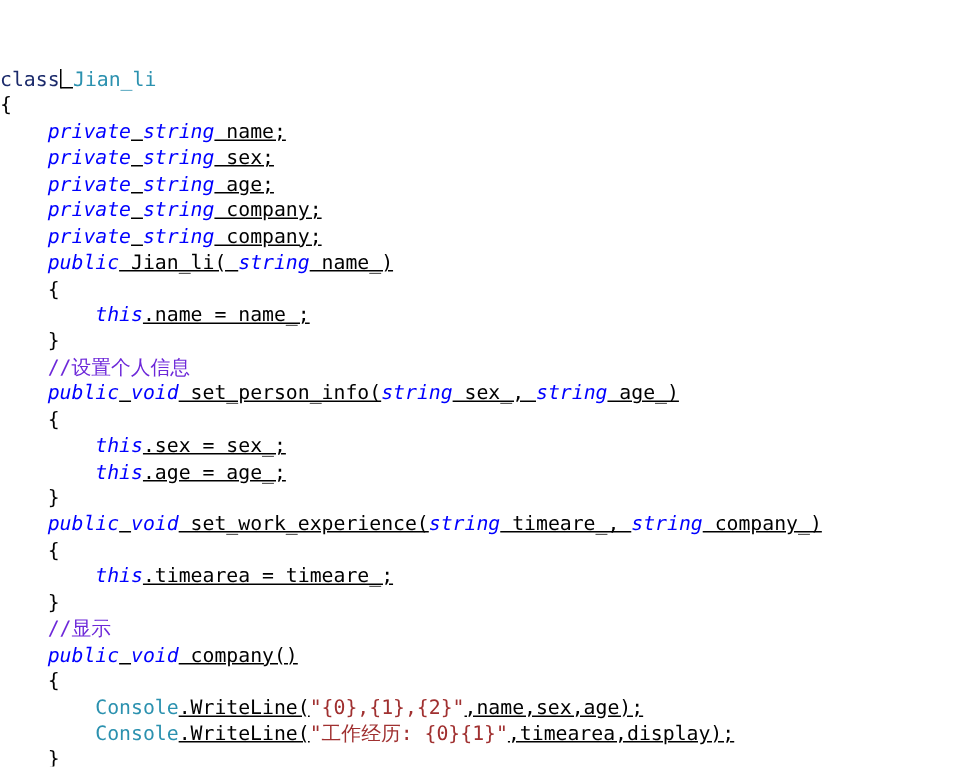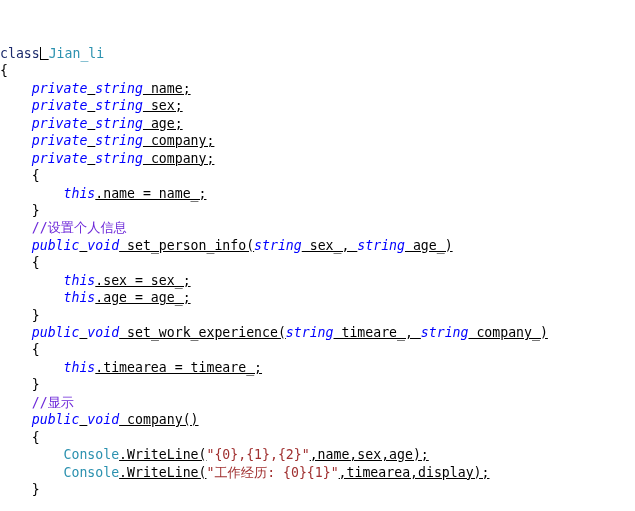--- a/index.html
+++ b/index.html
@@ -69,20 +69,21 @@
 
 <div id="editor">
   <div class="code-area">
       <div class="line"><span class="seg cls">class</span><span class="caret"></span><span class="seg id"> </span><span class="seg type">Jian_li</span></div>
       <div class="line"><span class="seg punc">{</span></div>
       <div class="line"><span class="seg">    </span><span class="seg kw">private</span><span class="seg id"> </span><span class="seg kw">string</span><span class="seg id"> name;</span></div>
       <div class="line"><span class="seg">    </span><span class="seg kw">private</span><span class="seg id"> </span><span class="seg kw">string</span><span class="seg id"> sex;</span></div>
       <div class="line"><span class="seg">    </span><span class="seg kw">private</span><span class="seg id"> </span><span class="seg kw">string</span><span class="seg id"> age;</span></div>
       <div class="line"><span class="seg">    </span><span class="seg kw">private</span><span class="seg id"> </span><span class="seg kw">string</span><span class="seg id"> company;</span></div>
       <div class="line"><span class="seg">    </span><span class="seg kw">private</span><span class="seg id"> </span><span class="seg kw">string</span><span class="seg id"> company;</span></div>
+      <div class="line"><span class="seg">    </span><span class="seg kw">public</span><span class="seg id"> Jian_li( </span><span class="seg kw">string</span><span class="seg id"> name_)</span></div>
       <div class="line"><span class="seg">    </span><span class="seg punc">{</span></div>
       <div class="line"><span class="seg">        </span><span class="seg kw">this</span><span class="seg id">.name = name_;</span></div>
       <div class="line"><span class="seg">    </span><span class="seg punc">}</span></div>
       <div class="line"><span class="seg">    </span><span class="seg cmt">//设置个人信息</span></div>
       <div class="line"><span class="seg">    </span><span class="seg kw">public</span><span class="seg id"> </span><span class="seg kw">void</span><span class="seg id"> set_person_info(</span><span class="seg kw">string</span><span class="seg id"> sex_, </span><span class="seg kw">string</span><span class="seg id"> age_)</span></div>
       <div class="line"><span class="seg">    </span><span class="seg punc">{</span></div>
       <div class="line"><span class="seg">        </span><span class="seg kw">this</span><span class="seg id">.sex = sex_;</span></div>
       <div class="line"><span class="seg">        </span><span class="seg kw">this</span><span class="seg id">.age = age_;</span></div>
       <div class="line"><span class="seg">    </span><span class="seg punc">}</span></div>
       <div class="line"><span class="seg">    </span><span class="seg kw">public</span><span class="seg id"> </span><span class="seg kw">void</span><span class="seg id"> set_work_experience(</span><span class="seg kw">string</span><span class="seg id"> timeare_, </span><span class="seg kw">string</span><span class="seg id"> company_)</span></div>

